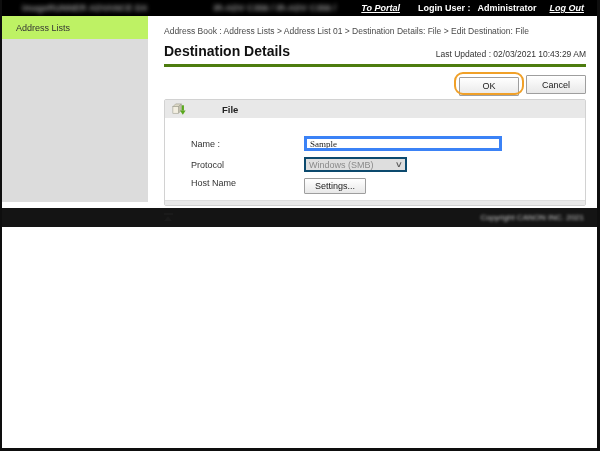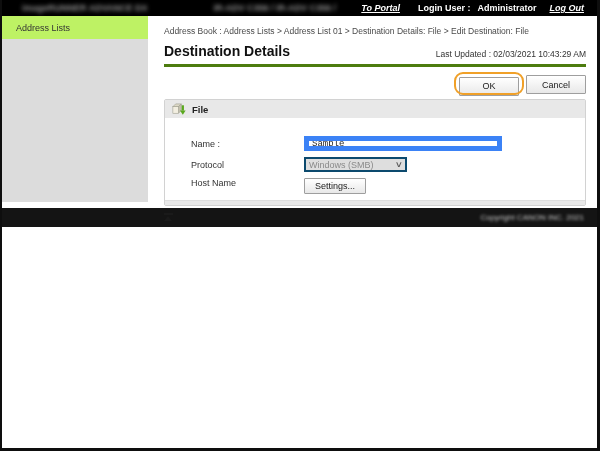--- a/index.html
+++ b/index.html
@@ -43,30 +43,30 @@
     width:60px; height:19px; font-size:9px; color:#222; font-family:"Liberation Sans", sans-serif;
     background:linear-gradient(#ffffff,#e8e8e8); border:1px solid #9e9e9e; border-radius:1px; cursor:pointer;
   }
   .ok-wrap{ position:relative; display:inline-block; }
   .highlight-ring{
     position:absolute; top:-3px; bottom:-3px; left:-5px; right:-5px;
     border:2px solid var(--highlight,#f0a028); border-radius:9px; pointer-events:none; z-index:2;
   }
   
   .section-box{ margin-top:7px; border:1px solid #d2d2d2; border-radius:2px; background:#fff; }
-  .section-header{ height:18px; background:#e8e8e8; display:flex; align-items:center; padding-left:6px; }
+  .section-header{ height:18px; background:#e8e8e8; display:flex; align-items:center; padding-left:6px;gap:30px; }
   .file-icon{ width:15px; height:15px; display:inline-block; }
   .section-title{ font-size:9.5px; font-weight:bold; color:#222; margin-left:6px; }
   .section-body{ padding:18px 8px 4px 26px; background:#fff; }
   .field-row{ display:flex; align-items:center; margin-bottom:6px; }
   .field-row.host-row{ align-items:flex-start; margin-bottom:2px; }
   .field-label{ width:113px; font-size:9px; color:#333; flex:0 0 auto; }
   .text-input{
-    height:15px; border:5px solid #3b82f6; font-size:9px; color:#222; padding:0 3px;
-    font-family:Liberation Mono, monospace; background:#fff;
+    height:15px; border:3px solid #3b82f6; font-size:9px; color:#222; padding:0 3px;
+    font-family:Liberation Serif, serif; background:#fff;
   }
   .name-input{ width:198px; }
   .host-input{ width:272px; }
   .host-col{ display:flex; flex-direction:column; gap:3px; }
   .select{
     width:103px; height:15px; background:#dedede; border:2px solid #0c4a6e; color:#8a8a8a;
     display:flex; align-items:center; justify-content:space-between; padding:0 3px; font-size:9px; cursor:default;
   }
   .chev{ color:#5a5a5a; font-size:8px; transform:scaleX(1.4); }
   .settings-btn{ width:62px; height:16px; }

